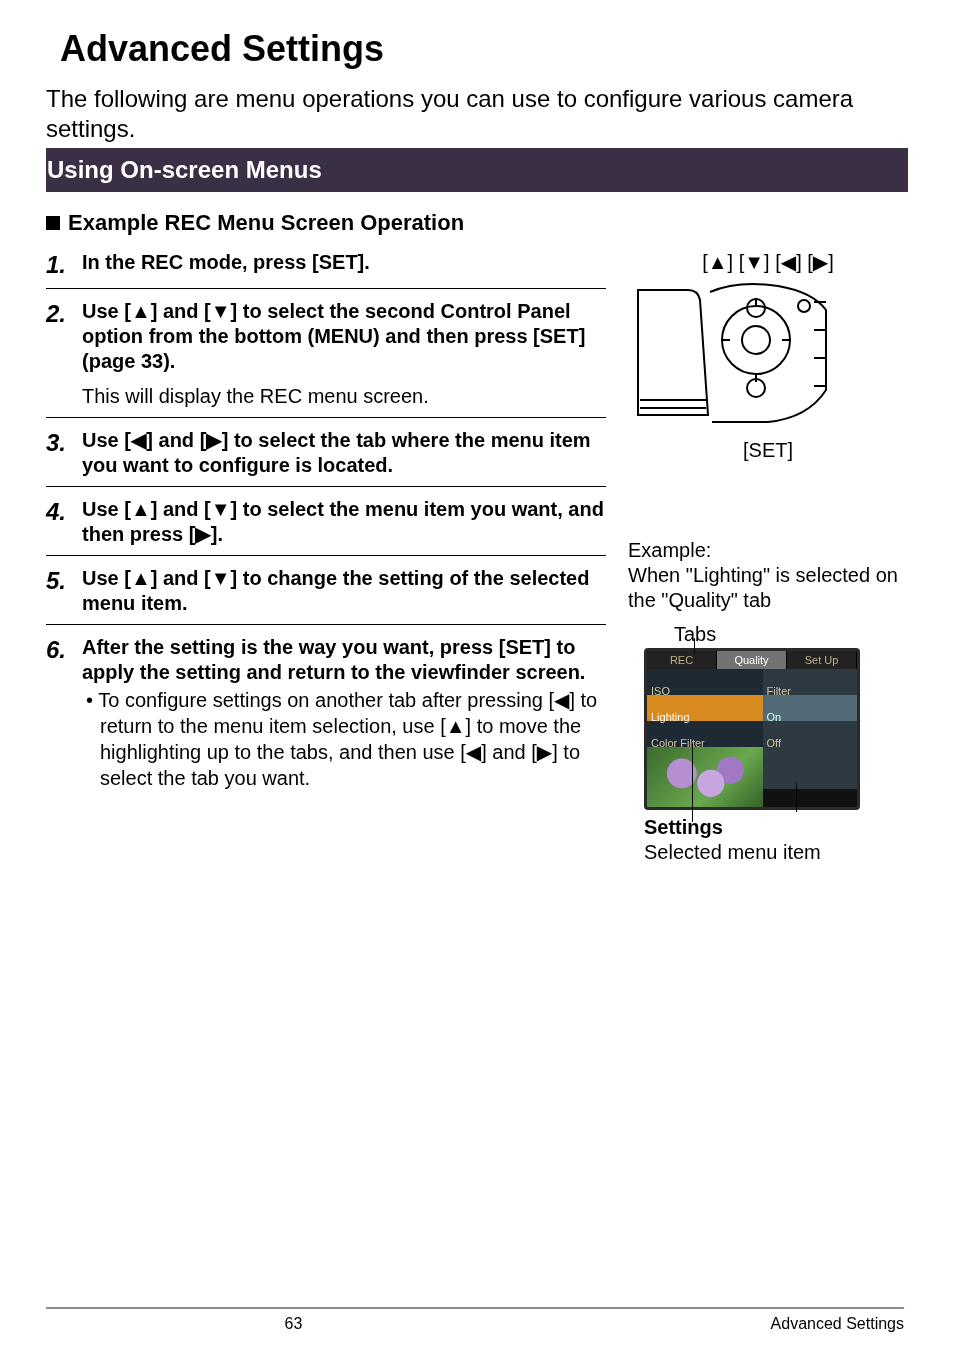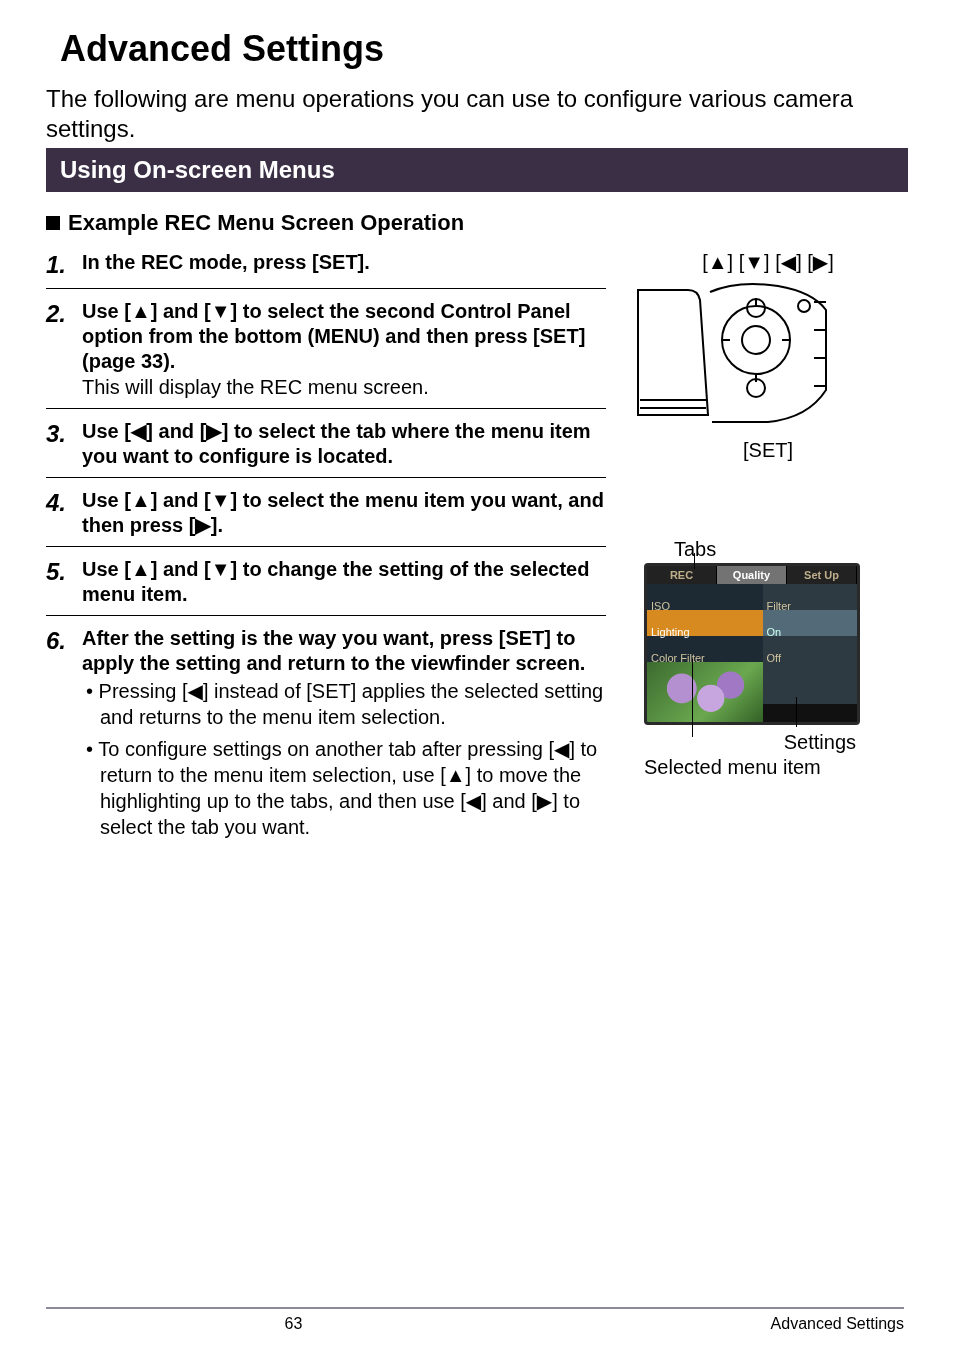--- a/index.html
+++ b/index.html
@@ -32,21 +32,21 @@
     line-height: 1.25;
     margin: 0 0 22px 0;
     padding-left: 18px;
     text-indent: -14px;
   }
   .section-bar {
     background: #3b2f45;
     color: #fff;
     font-size: 24px;
     font-weight: bold;
-    padding: 8px 14px;
+    padding: 8px 1px;
     margin-bottom: 18px;
   }
   .subhead {
     font-size: 22px;
     font-weight: bold;
     margin-bottom: 14px;
   }
   .subhead .sq {
     display: inline-block;
     width: 14px; height: 14px;
@@ -69,21 +69,21 @@
   .stepnum {
     font-size: 24px;
     font-weight: bold;
     font-style: italic;
     min-width: 28px;
   }
   .stepbody {
     font-size: 20px;
     font-weight: normal;
     line-height: 1.3;
-    margin: 0 0 6px 36px;
+    margin: 9px 0 6px 36px;
   }
   .stepnotes {
     font-size: 20px;
     font-weight: normal;
     line-height: 1.3;
     margin: 2px 0 6px 36px;
     padding-left: 18px;
     text-indent: -14px;
   }
   hr.divider {
@@ -118,21 +118,21 @@
     width: 1px; height: 16px; background: #000;
   }
   .screen {
     width: 216px; height: 162px;
     background: #111;
     border: 3px solid #2a2a2a;
     border-radius: 4px;
     overflow: hidden;
     font-size: 12px;
   }
-  .tabrow { display: flex; height: 18px; background: #222; font-weight: bold; }
+  .tabrow { display: flex; height: 18px; background: #222; }
   .tab {
     flex: 1 1 33%;
     text-align: center;
     font-size: 11px;
     line-height: 18px;
     color: #bfae8a;
     border-right: 1px solid #000;
   }
   .tab.active { background: #737373; color: #fff; }
   .menubody { display: flex; height: 120px; }
@@ -152,22 +152,22 @@
       radial-gradient(circle at 55% 55%, #c7a6df 0 18%, transparent 19%),
       radial-gradient(circle at 72% 35%, #a078c4 0 14%, transparent 15%),
       linear-gradient(135deg, #3c6b2f, #6aa84f 60%, #2e5a23);
   }
   .settings-wrap { position: relative; margin-top: 6px; }
   .settings-label-line {
     position: absolute; top: -34px; left: 152px;
     width: 1px; height: 30px; background: #000;
   }
   .settings-label {
-    text-align: right; font-size: 20px;
-    margin-right: 4px; margin-top: 2px;
+    text-align: left; font-size: 20px;
+    margin-right: 4px; margin-top: 2px; font-weight: bold;
   }
   .selected-label-line {
     position: absolute; top: -72px; left: 48px;
     width: 1px; height: 78px; background: #000;
   }
   .selected-label {
     font-size: 20px; margin-top: 2px;
   }
   .footer {
     position: absolute;
@@ -250,24 +250,20 @@
             <span>Use [</span><span class="tri">▲</span><span>] and [</span><span class="tri">▼</span><span>] to change the setting of the selected menu item.</span>
           </span>
         </div>
       </div>
       <hr class="divider">
 
       <div class="step">
         <div class="stepline">
           <span class="stepnum">6.</span>
           <span>After the setting is the way you want, press [SET] to apply the setting and return to the viewfinder screen.</span>
-        </div>
-        <div class="stepnotes">
-          <span class="tri">•</span>
-          <span>Pressing [</span><span class="tri">◀</span><span>] instead of [SET] applies the selected setting and returns to the menu item selection.</span>
         </div>
         <div class="stepnotes">
           <span class="tri">•</span>
           <span>To configure settings on another tab after pressing [</span><span class="tri">◀</span><span>] to return to the menu item selection, use [</span><span class="tri">▲</span><span>] to move the highlighting up to the tabs, and then use [</span><span class="tri">◀</span><span>] and [</span><span class="tri">▶</span><span>] to select the tab you want.</span>
         </div>
       </div>
 
     </div>
 
     <div class="rightcol">
@@ -291,20 +287,24 @@
           <line x1="186" y1="22" x2="198" y2="22"></line>
           <line x1="186" y1="50" x2="198" y2="50"></line>
           <line x1="186" y1="78" x2="198" y2="78"></line>
           <line x1="186" y1="106" x2="198" y2="106"></line>
         </g>
       </svg>
       <div class="set-label">[SET]</div>
 
       <div style="height:56px"></div>
 
+      <div class="example">
+        <span>Example:</span><br>
+        <span>When "Lighting" is selected on the "Quality" tab</span>
+      </div>
 
       <div class="tabs-label">Tabs</div>
 
       <div class="screen-wrap">
         <div class="tab-pointer"></div>
         <div class="screen">
           <div class="tabrow">
             <div class="tab">REC</div>
             <div class="tab active">Quality</div>
             <div class="tab">Set Up</div>

